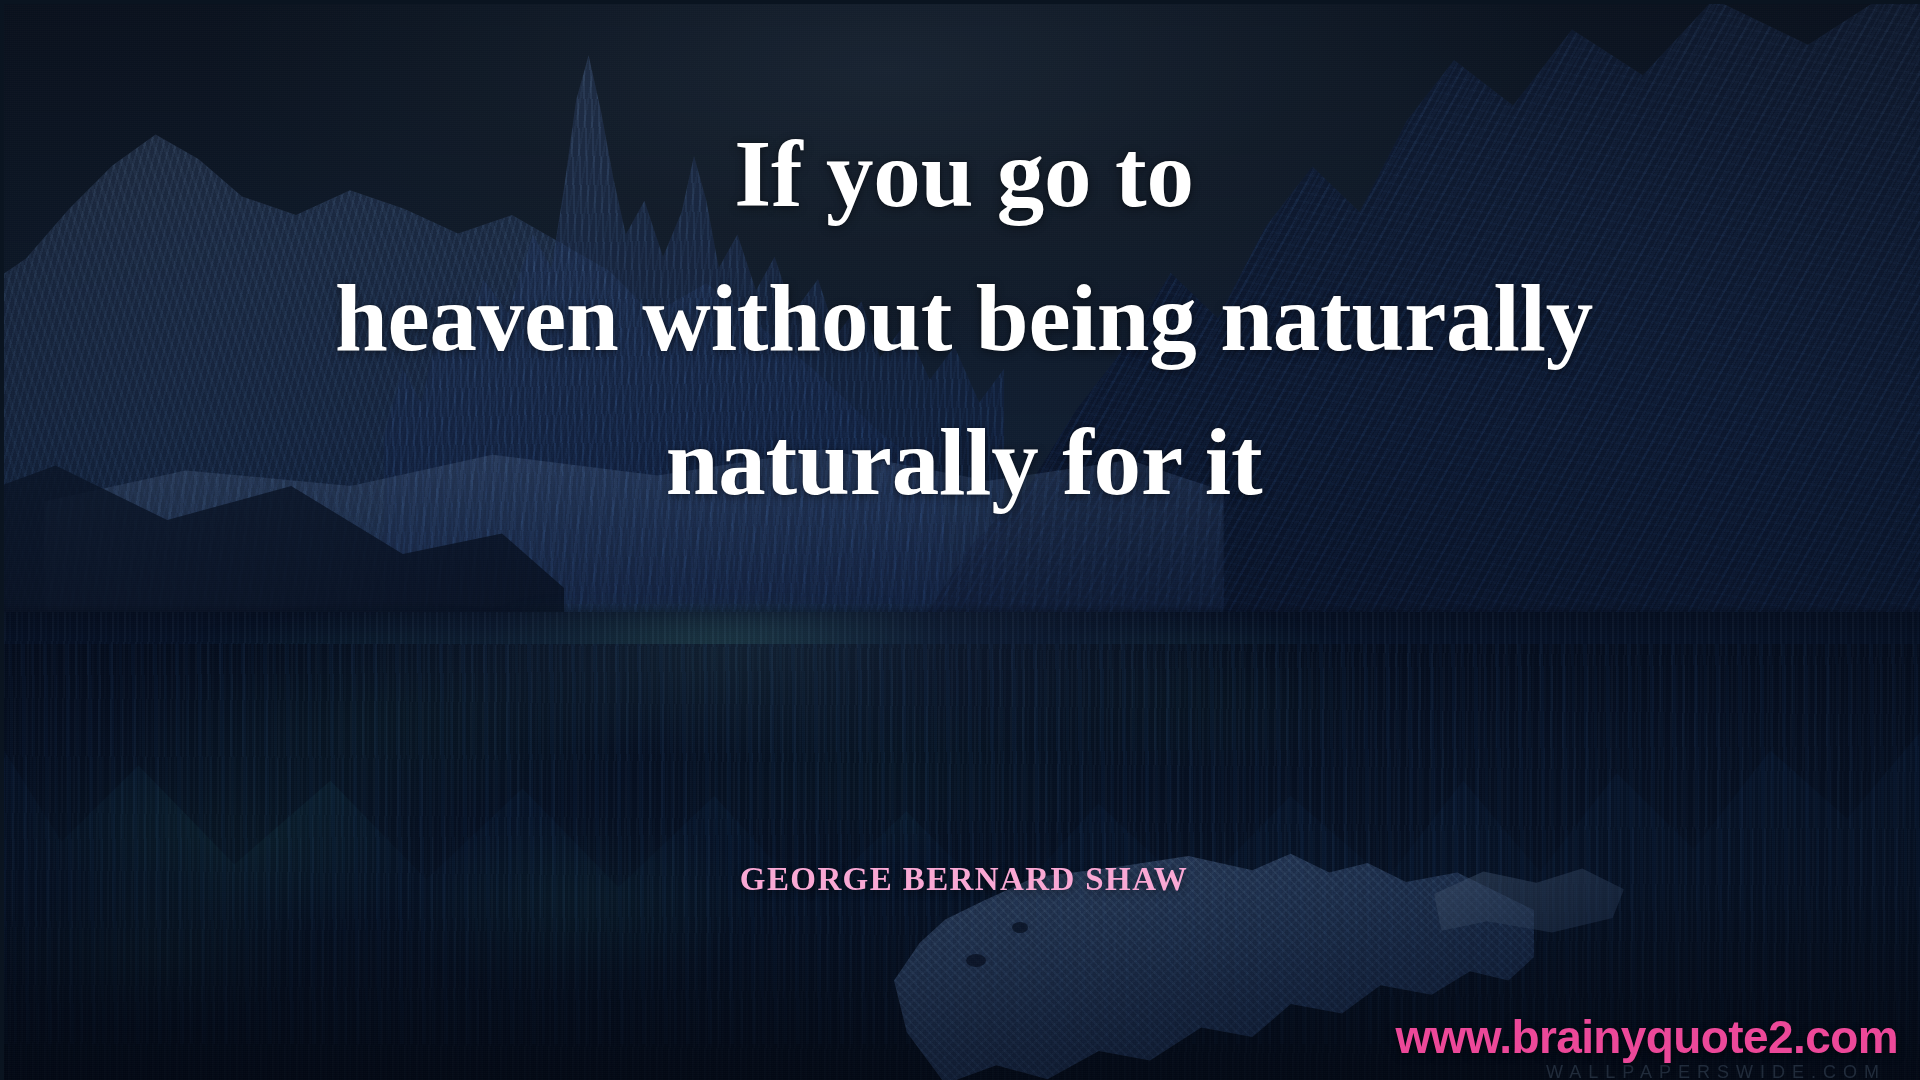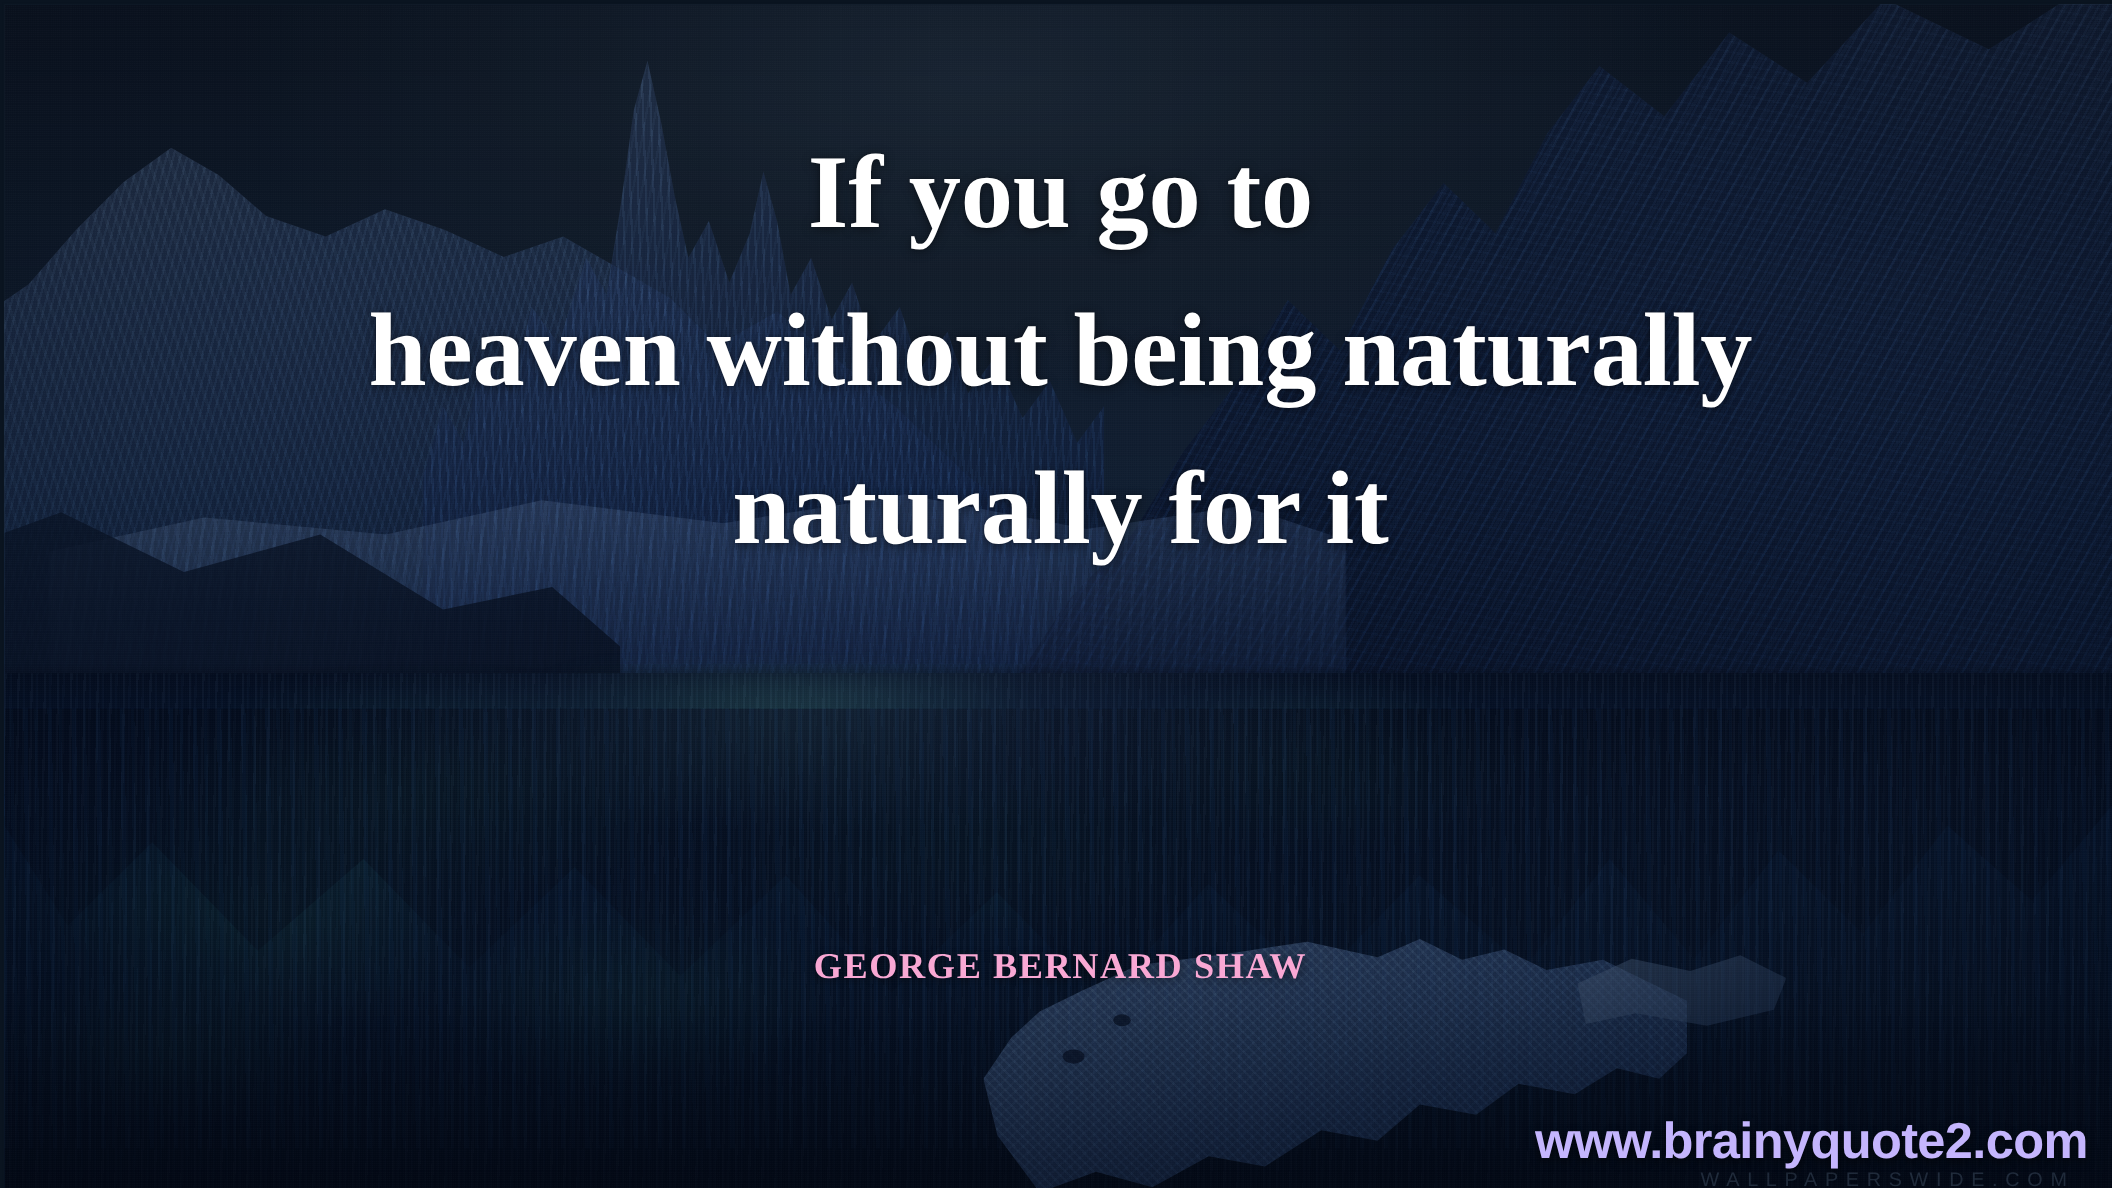--- a/index.html
+++ b/index.html
@@ -281,21 +281,21 @@
     color:#f9a8d4;
     font-family:"Liberation Serif", "DejaVu Serif", serif;
     font-weight:700;
     font-size:33px;
     letter-spacing:1.4px;
     text-shadow:0 2px 8px rgba(0,0,0,.50);
   }
 
   #watermark {
     position:absolute; right:24px; top:1004px;
-    color:#c4b5fd;
+    color:#ec4899;
     font-family:"Liberation Sans", "DejaVu Sans", sans-serif;
     font-weight:700;
     font-size:46px;
     letter-spacing:-0.6px;
     text-shadow:0 2px 9px rgba(0,0,0,.55);
   }
 
   #sub-watermark {
     position:absolute; right:36px; top:1056px;
     color:rgba(146,176,206,.20);

